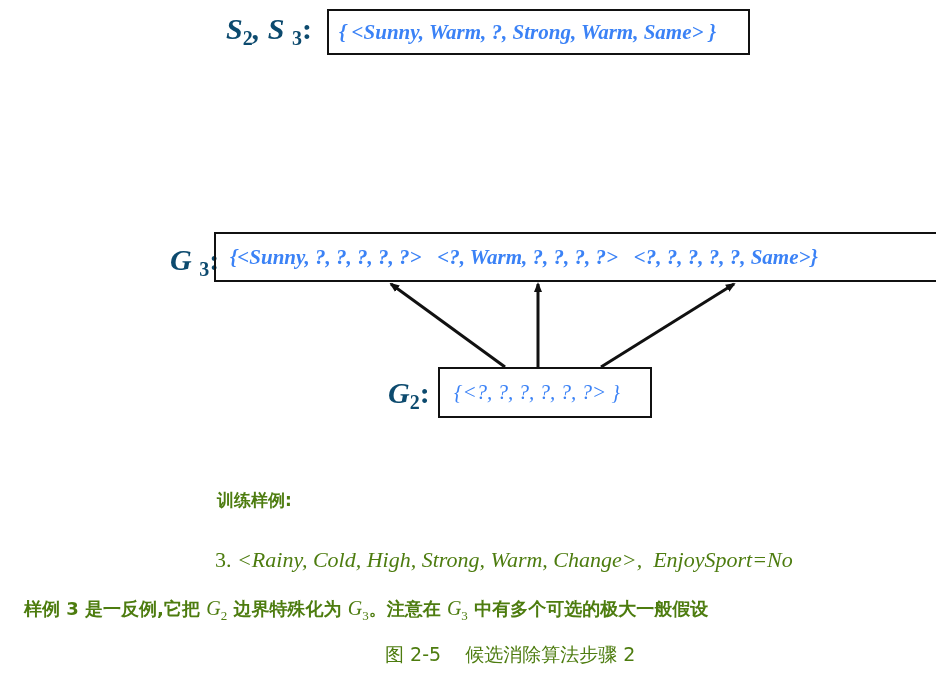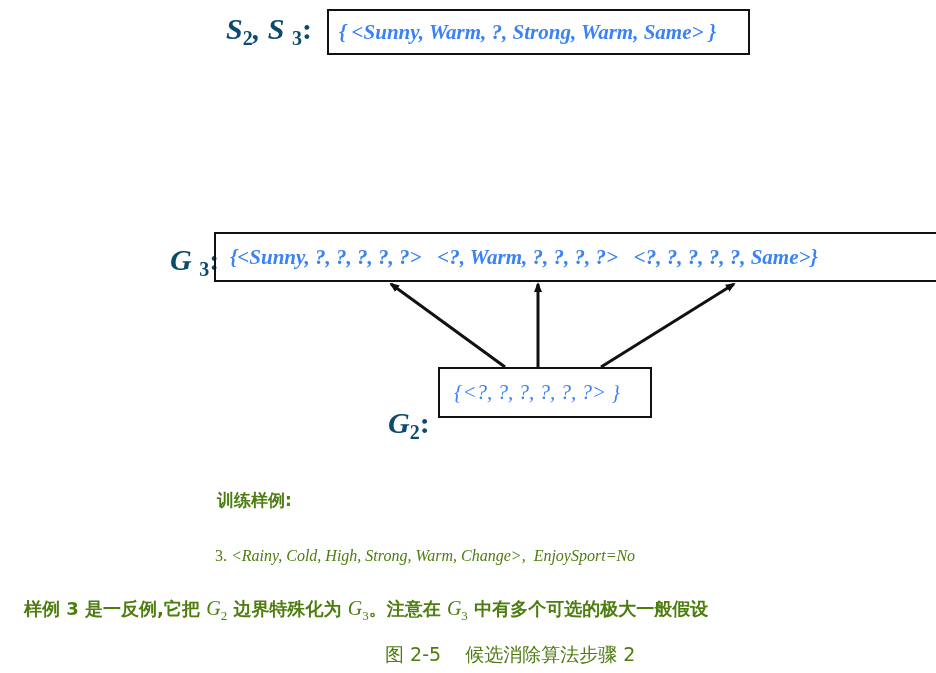--- a/index.html
+++ b/index.html
@@ -41,30 +41,30 @@
   <defs>
     <marker id="ah" markerWidth="10" markerHeight="10" refX="8" refY="5" orient="auto" markerUnits="userSpaceOnUse">
       <path d="M0,1 L10,5 L0,9 Z" fill="#111"></path>
     </marker>
   </defs>
   <line x1="505" y1="367" x2="391" y2="284" stroke="#111" stroke-width="3" marker-end="url(#ah)"></line>
   <line x1="538" y1="367" x2="538" y2="284" stroke="#111" stroke-width="3" marker-end="url(#ah)"></line>
   <line x1="601" y1="367" x2="734" y2="284" stroke="#111" stroke-width="3" marker-end="url(#ah)"></line>
 </svg>
 
-<div class="label" style="left:388px; top:378px;margin-top:30px;">
+<div class="label" style="left:388px; top:378px;">
   <span>G</span><sub>2</sub><span style="font-style:normal">:</span>
 </div>
 <div class="box" style="left:438px; top:367px; width:214px; height:51px; padding-left:14px;">
   <span>{&lt;?, ?, ?, ?, ?, ?&gt; }</span>
 </div>
 
 <div class="text-line cjk" style="left:217px; top:489px; font-size:17px;">训练样例:</div>
 
-<div class="text-line" style="left:215px; top:547px; font-size:16px;">
+<div class="text-line" style="left:215px; top:547px; font-size:22px;">
   <span>3.</span>
   <span class="italic">&lt;Rainy, Cold, High, Strong, Warm, Change&gt;,</span>
   &nbsp;<span class="italic">EnjoySport=No</span>
 </div>
 
 <div class="text-line" style="left:24px; top:597px; font-size:18px; font-family:'DejaVu Sans', sans-serif; font-weight:bold;">
   <span>样例 3 是一反例,它把 </span><span class="italic serif" style="font-weight:normal;font-size:20px">G</span><sub class="serif" style="font-weight:normal;font-size:13px">2</sub><span> 边界特殊化为 </span><span class="italic serif" style="font-weight:normal;font-size:20px">G</span><sub class="serif" style="font-weight:normal;font-size:13px">3</sub><span>。注意在 </span><span class="italic serif" style="font-weight:normal;font-size:20px">G</span><sub class="serif" style="font-weight:normal;font-size:13px">3</sub><span> 中有多个可选的极大一般假设</span>
 </div>
 
 <div class="text-line" style="left:385px; top:642px; font-size:19px; font-family:'DejaVu Sans', sans-serif; white-space:pre;">图 2-5    候选消除算法步骤 2</div>

